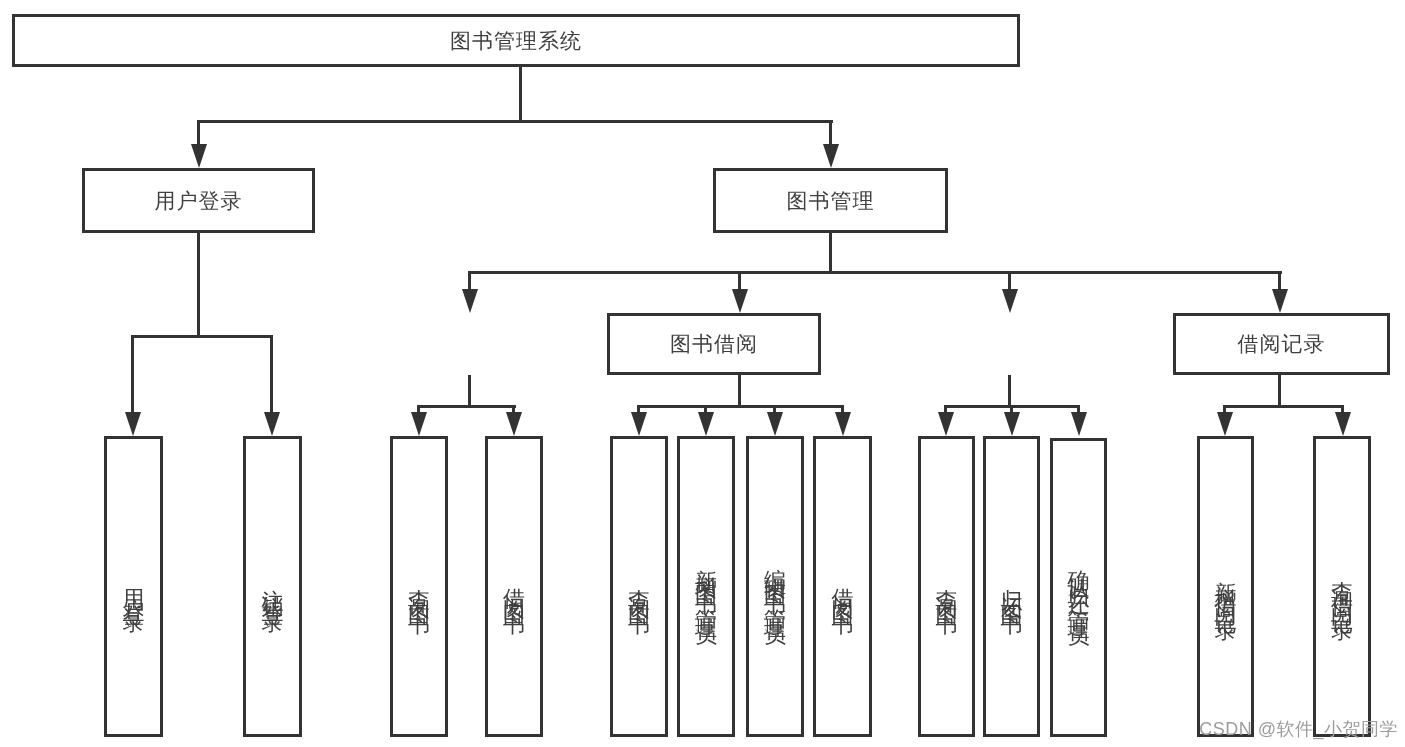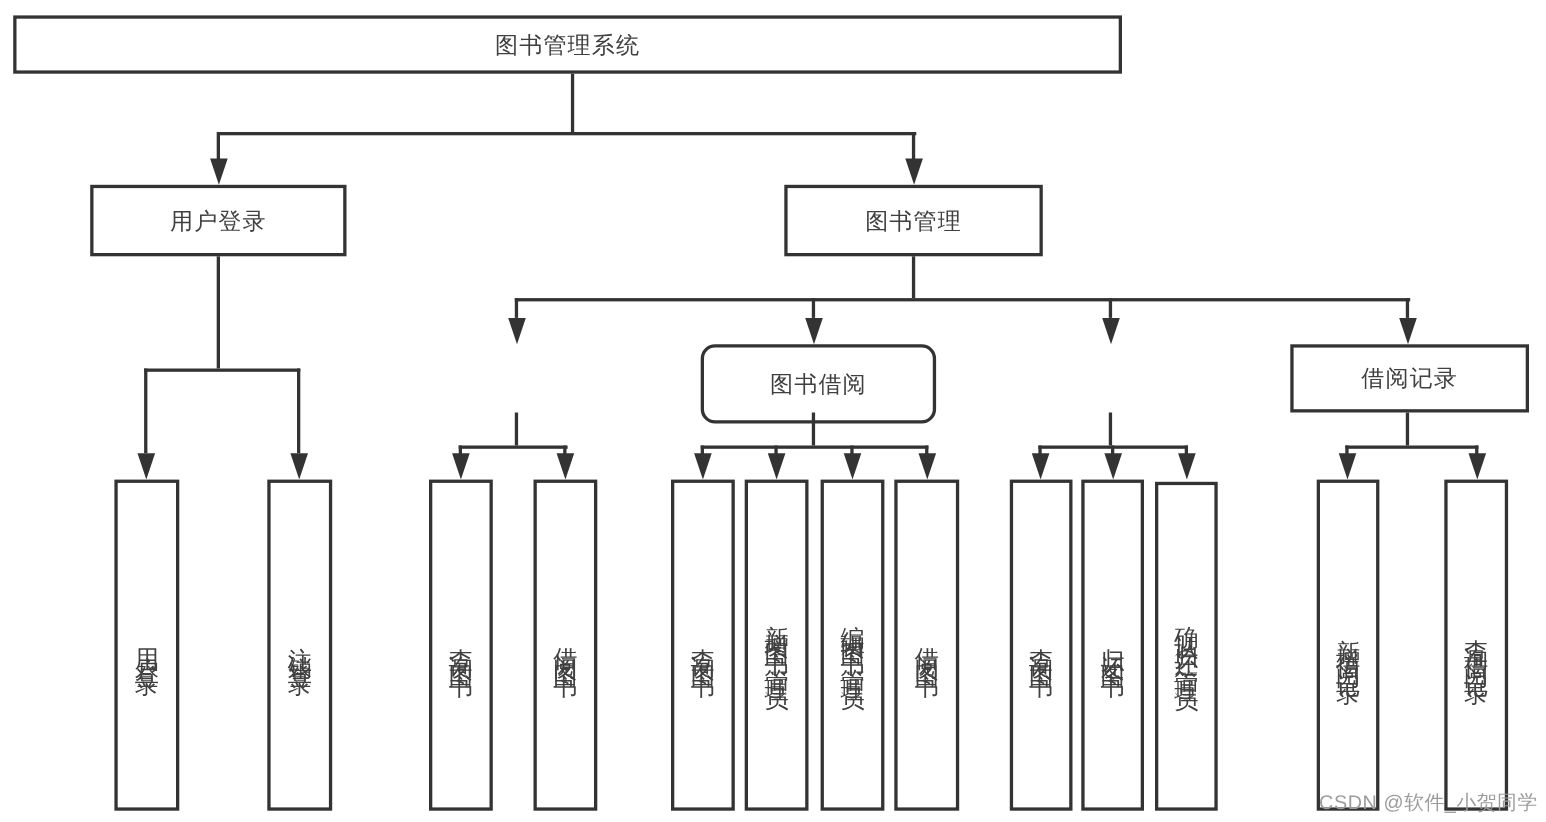--- a/index.html
+++ b/index.html
@@ -85,21 +85,21 @@
   <div class="hline" style="left:468px; top:271px; width:814px;"></div>
   <div class="vline" style="left:468px; top:271px; height:18px;"></div>
   <div class="arrow" style="left:462px; top:289px;"></div>
   <div class="vline" style="left:738px; top:271px; height:18px;"></div>
   <div class="arrow" style="left:732px; top:289px;"></div>
   <div class="vline" style="left:1008px; top:271px; height:18px;"></div>
   <div class="arrow" style="left:1002px; top:289px;"></div>
   <div class="vline" style="left:1278px; top:271px; height:18px;"></div>
   <div class="arrow" style="left:1272px; top:289px;"></div>
 
-  <div class="node hnode" style="left:637px; top:313px; width:214px; height:72px;border-radius:13px;">图书借阅</div>
+  <div class="node hnode" style="left:607px; top:313px; width:214px; height:62px;">图书借阅</div>
   <div class="node hnode" style="left:1173px; top:313px; width:217px; height:62px;">借阅记录</div>
 
   <div class="vline" style="left:468px; top:375px; height:30px;"></div>
   <div class="hline" style="left:417px; top:405px; width:99px;"></div>
   <div class="vline" style="left:417px; top:405px; height:10px;"></div>
   <div class="arrow" style="left:411px; top:412px;"></div>
   <div class="vline" style="left:512px; top:405px; height:10px;"></div>
   <div class="arrow" style="left:506px; top:412px;"></div>
 
   <div class="vline" style="left:738px; top:375px; height:30px;"></div>

